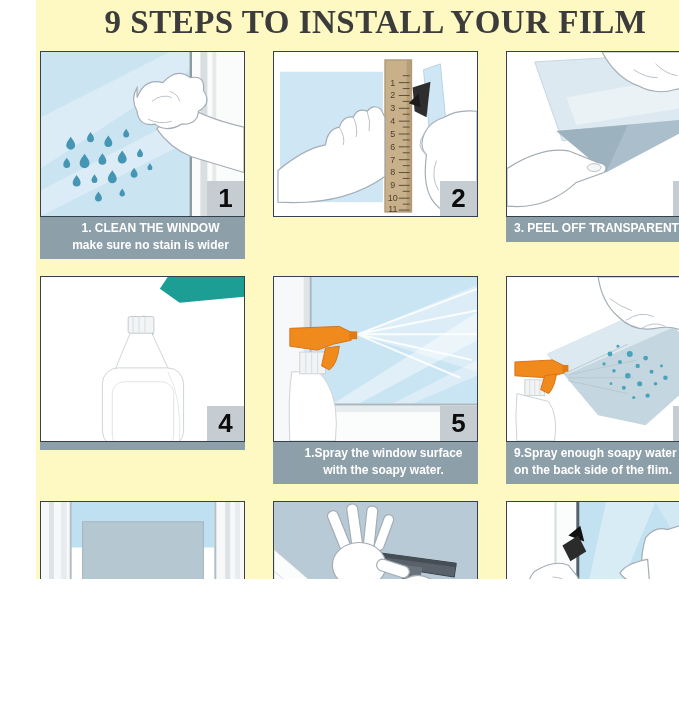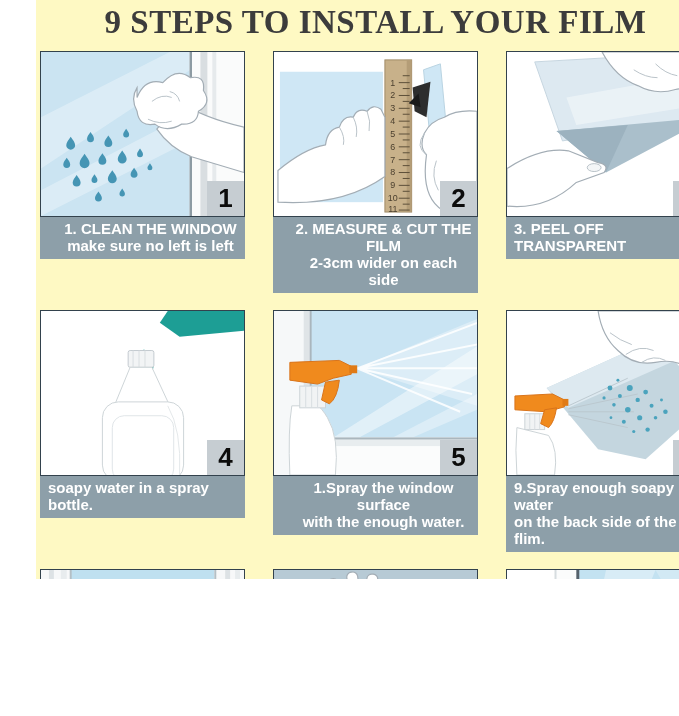--- a/index.html
+++ b/index.html
@@ -5,21 +5,21 @@
   html,body{margin:0;padding:0;background:#ffffff;}
   .page{width:679px;height:579px;overflow:hidden;background:#fef9c3;font-family:"Liberation Sans",sans-serif;position:relative;margin-left:36px;}
   .title{margin:0;padding:4px 0 0;text-align:center;font-family:"Liberation Serif","DejaVu Serif",serif;
          font-weight:700;font-size:33px;color:#3c3c3c;letter-spacing:.5px;}
   .grid{display:grid;grid-template-columns:repeat(3,205px);column-gap:28px;row-gap:17px;padding:10px 4px 0 4px;}
   .panel{display:flex;flex-direction:column;}
   .art{position:relative;height:166px;border:1.5px solid #33424d;box-sizing:border-box;background:#fff;overflow:hidden;}
   .art svg{display:block;width:100%;height:100%;}
   .badge{position:absolute;right:0;bottom:0;width:37px;height:35px;background:#c6cdd2;color:#0c0c0c;
          font-weight:800;font-size:26px;line-height:35px;text-align:center;font-family:"Liberation Sans",sans-serif;}
-  .caption{background:#8d9fa9;color:#ffffff;font-size:15px;font-weight:600;line-height:17px;padding:3px 4px 5px 20px;}
+  .caption{background:#8d9fa9;color:#ffffff;font-size:12px;font-weight:600;line-height:17px;padding:3px 4px 5px 20px;}
   .cap-center{text-align:center;}
   .cap-left{text-align:left;padding-left:8px;}
   .indent2{padding-left:16px;}
   .hand{fill:#ffffff;stroke:#a3adb5;stroke-width:1.2;}
   .crease{fill:none;stroke:#b9c2c8;stroke-width:1;}
 </style>
 </head>
 <body>
 
 <div class="page">
@@ -59,21 +59,21 @@
             <use href="#dropshape" transform="translate(94 122) scale(0.7)"></use>
             <use href="#dropshape" transform="translate(110 116) scale(0.5)"></use>
             <use href="#dropshape" transform="translate(58 146) scale(0.7)"></use>
             <use href="#dropshape" transform="translate(82 142) scale(0.55)"></use>
           </g>
         </svg>
         <div class="badge">1</div>
       </div>
       <div class="caption cap-center">
         <div>1. CLEAN THE WINDOW</div>
-        <div>make sure no left is left</div>
+        <div>make sure no stain is wider</div>
       </div>
     </div>
 
     <div class="panel">
       <div class="art">
         <svg viewBox="0 0 205 166" preserveAspectRatio="none">
           <rect width="205" height="166" fill="#ffffff"></rect>
           <rect x="6" y="20" width="104" height="132" fill="#cfe7f5"></rect>
           <polygon points="151,18 168,12 179,128 162,134" fill="#cfe7f5" stroke="#b9d3e2"></polygon>
           <g>
@@ -96,24 +96,20 @@
           </g>
           <path class="hand" d="M4 120 Q30 98 52 94 Q54 78 66 76 Q70 64 80 66 Q84 56 94 60 Q100 52 108 58 L112 66 L112 126 Q70 156 4 152 Z"></path>
           <path class="crease" d="M66 76 q6 10 4 18 M80 66 q5 10 3 20 M94 60 q4 10 2 20"></path>
           <polygon points="140,36 158,30 154,66 142,60" fill="#2e2e2e"></polygon>
           <polygon points="136,52 146,42 148,56" fill="#1b1b1b"></polygon>
           <path class="hand" d="M205 60 Q185 58 172 66 Q158 70 152 82 Q146 96 154 104 Q148 146 170 160 L205 164 Z"></path>
           <path class="crease" d="M152 82 q-10 14 2 22 M164 110 q-6 16 2 30"></path>
         </svg>
         <div class="badge">2</div>
       </div>
-      <div class="caption cap-center">
-        <div>2. MEASURE &amp; CUT THE FILM</div>
-        <div>2-3cm wider on each side</div>
-      </div>
     </div>
 
     <div class="panel">
       <div class="art">
         <svg viewBox="0 0 205 166" preserveAspectRatio="none">
           <rect width="205" height="166" fill="#ffffff"></rect>
           <polygon points="28,10 205,0 205,64 56,90" fill="#dde9f1" stroke="#c6d6e0"></polygon>
           <polygon points="60,46 205,20 205,52 70,74" fill="#eef4f8" opacity="0.8"></polygon>
           <polygon points="50,80 205,66 100,122" fill="#aabfcb"></polygon>
           <polygon points="50,80 122,74 100,122" fill="#9cb2bf"></polygon>
@@ -140,21 +136,20 @@
             <path d="M93 40 V57 M99 40 V57 M105 40 V57" stroke="#d9dee1" fill="none"></path>
             <polygon points="90,57 112,57 130,96 74,96" fill="#ffffff" stroke="#cdd4d8"></polygon>
             <rect x="62" y="92" width="82" height="80" rx="16" fill="#ffffff" stroke="#cdd4d8"></rect>
             <rect x="72" y="106" width="62" height="66" rx="12" fill="none" stroke="#e0e5e8"></rect>
             <path d="M128 96 Q142 120 140 166" stroke="#e4e8ea" fill="none"></path>
           </g>
         </svg>
         <div class="badge">4</div>
       </div>
       <div class="caption cap-left">
-        <div>soapy water in a spray bottle.</div>
       </div>
     </div>
 
     <div class="panel">
       <div class="art">
         <svg viewBox="0 0 205 166" preserveAspectRatio="none">
           <rect width="205" height="166" fill="#ffffff"></rect>
           <rect x="36" width="169" height="128" fill="#c9e4f3"></rect>
           <polygon points="60,128 205,36 205,64 86,128" fill="#ffffff" opacity="0.45"></polygon>
           <polygon points="120,128 205,84 205,100 140,128" fill="#ffffff" opacity="0.35"></polygon>
@@ -174,21 +169,21 @@
             <path d="M32 76 V98 M38 76 V98 M44 76 V98" stroke="#d9dee1" fill="none"></path>
             <path d="M16 52 L66 50 L78 56 L78 64 L60 68 L44 74 L16 70 Z" fill="#f08a1d" stroke="#d9731a"></path>
             <path d="M52 72 L66 70 Q64 88 56 94 L48 90 Z" fill="#f08a1d" stroke="#d9731a"></path>
             <rect x="76" y="55" width="8" height="8" fill="#e07a15"></rect>
           </g>
         </svg>
         <div class="badge">5</div>
       </div>
       <div class="caption cap-center">
         <div>1.Spray the window surface</div>
-        <div>with the enough water.</div>
+        <div>with the soapy water.</div>
       </div>
     </div>
 
     <div class="panel">
       <div class="art">
         <svg viewBox="0 0 205 166" preserveAspectRatio="none">
           <rect width="205" height="166" fill="#ffffff"></rect>
           <polygon points="40,78 150,28 205,92 140,150 92,140" fill="#c4d6df"></polygon>
           <polygon points="40,78 150,28 170,50 62,98" fill="#dde9f0"></polygon>
           <g stroke="#b9c6cd" stroke-width="1" opacity="0.9">

